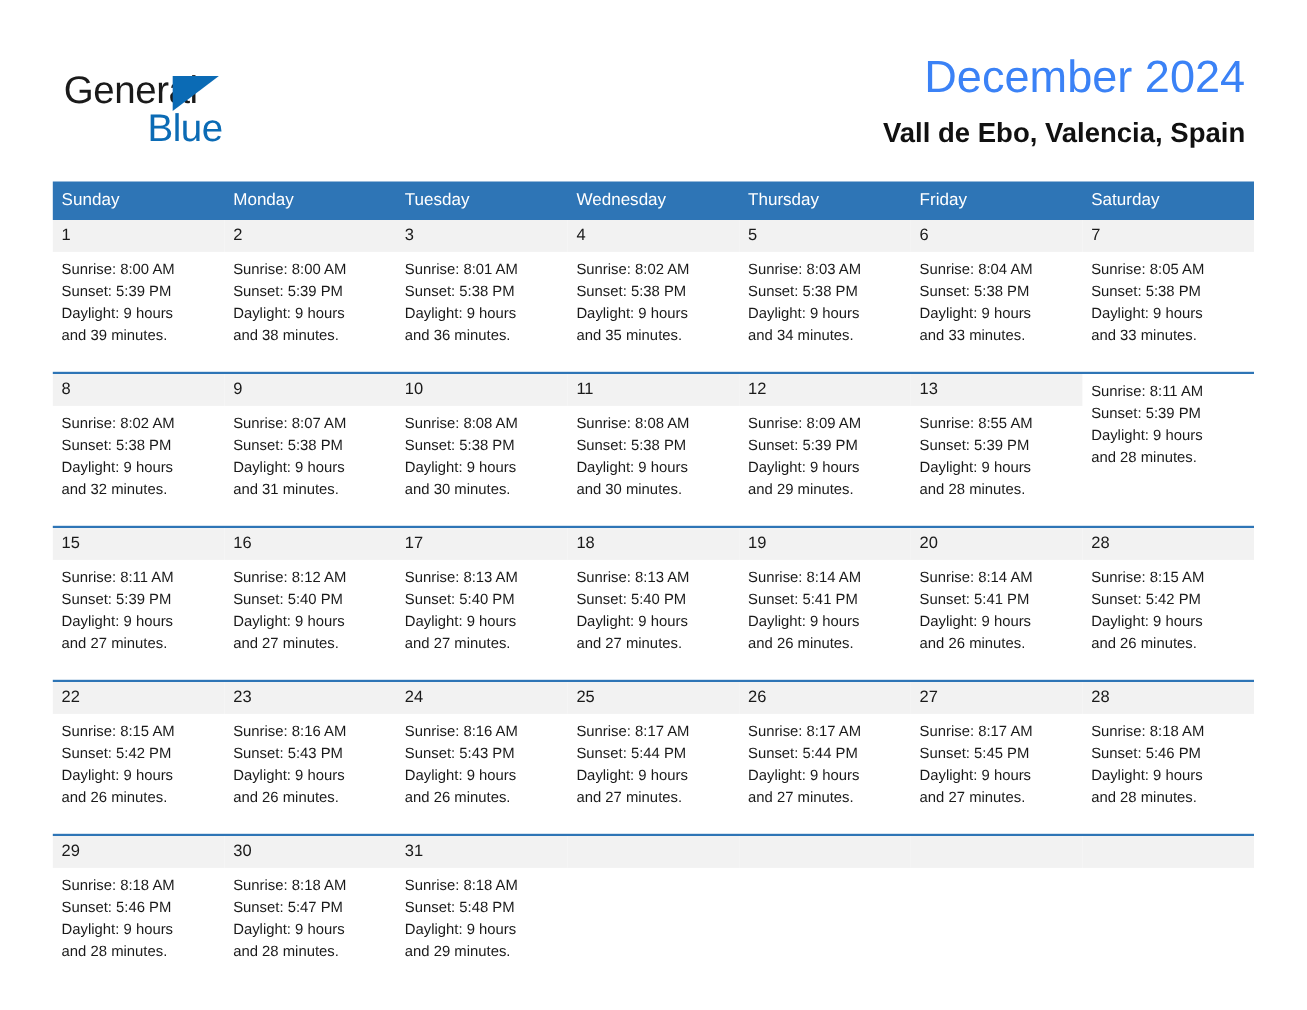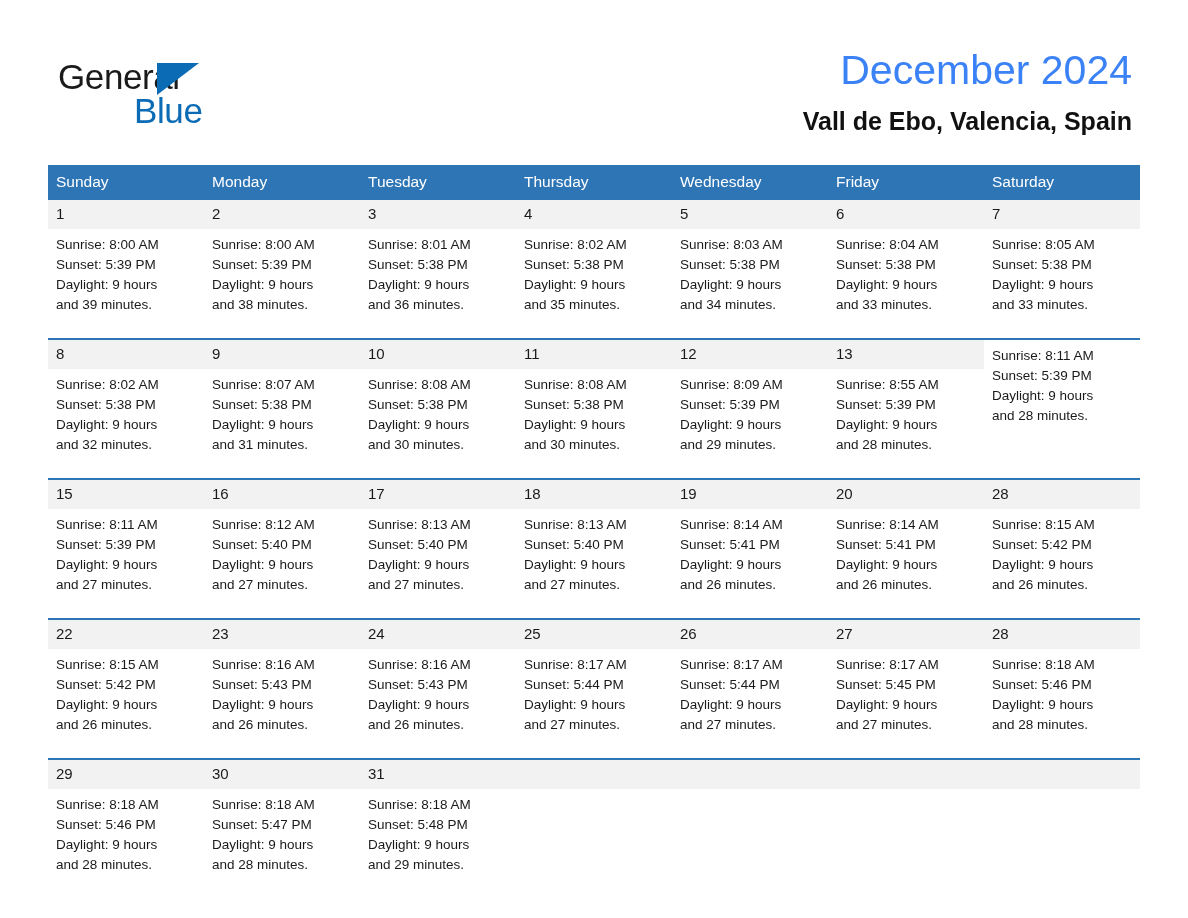--- a/index.html
+++ b/index.html
@@ -18,21 +18,21 @@
   .page {
     position: relative;
     width: 1188px;
     height: 918px;
     box-sizing: border-box;
   }
 
   
   .top-bar {
     display: flex;
-    align-items: center;
+    align-items: flex-end;
     justify-content: space-between;
     padding: 44px 56px 0 56px;
     box-sizing: border-box;
   }
 
   .logo {
     position: relative;
     width: 260px;
     height: 80px;
     flex: 0 0 auto;
@@ -171,22 +171,22 @@
       <div class="location-title">Vall de Ebo, Valencia, Spain</div>
     </div>
 
   </div>
 
   <div class="calendar">
     <div class="week-head" id="weekday-header-row">
         <div class="dow">Sunday</div>
         <div class="dow">Monday</div>
         <div class="dow">Tuesday</div>
+        <div class="dow">Wednesday</div>
         <div class="dow">Thursday</div>
-        <div class="dow">Wednesday</div>
         <div class="dow">Friday</div>
         <div class="dow">Saturday</div>
       </div>
     <div id="weeks-container">
         <div class="week-row first">
           <div class="day-cell">
             <div class="day-num">1</div>
             <div class="day-body">
               <div>Sunrise: 8:00 AM</div>
               <div>Sunset: 5:39 PM</div>

